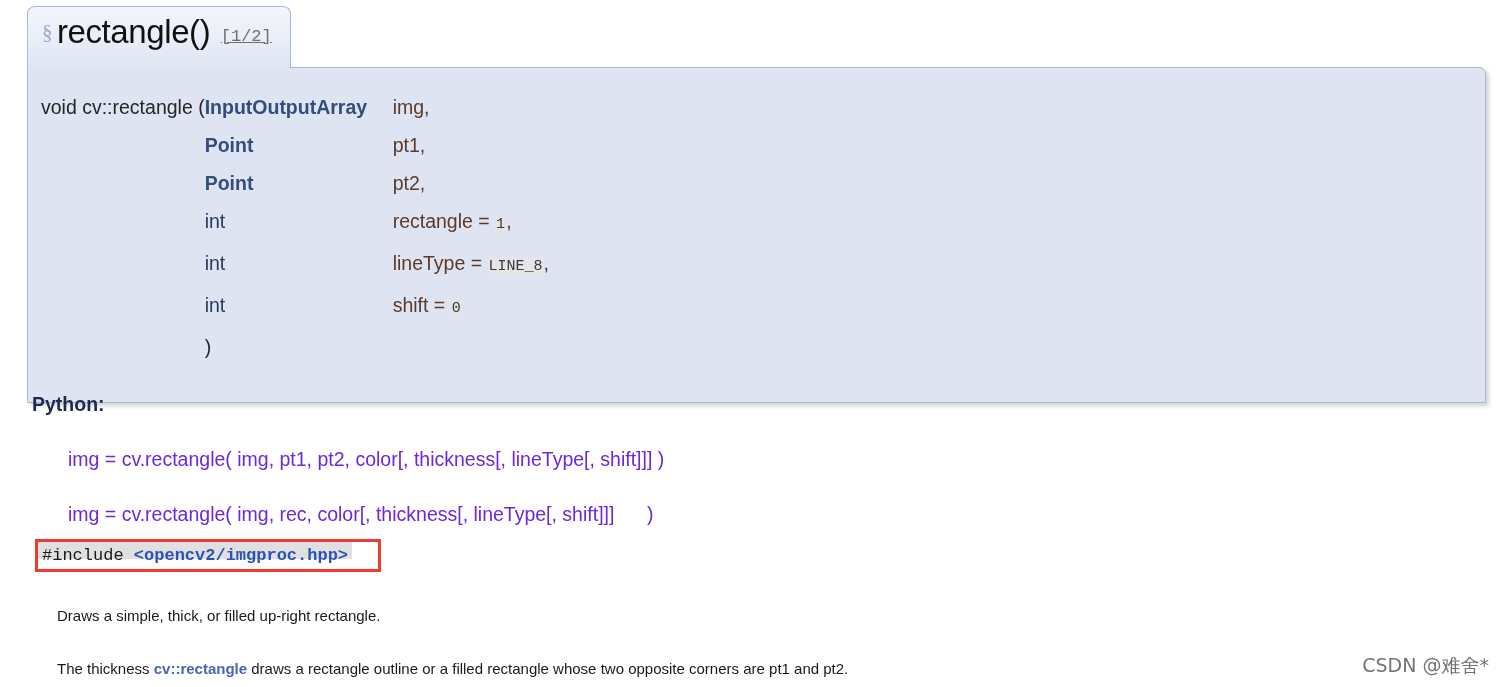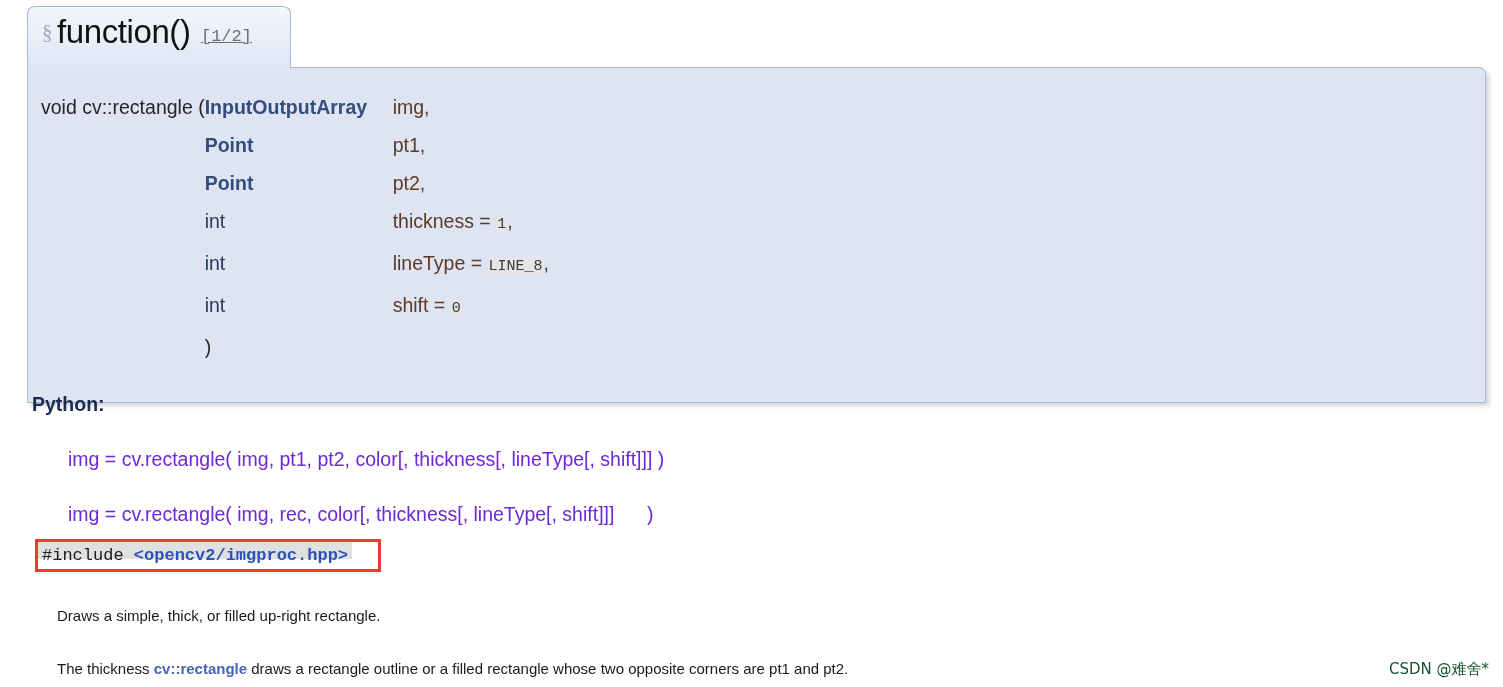--- a/index.html
+++ b/index.html
@@ -174,32 +174,32 @@
   .desc-para .code-ref {
     color: #4665b5;
     font-weight: bold;
   }
 
   
   #watermark {
     position: absolute;
     right: 14px;
     bottom: 8px;
-    color: #14532d;
-    font-size: 15px;
+    color: #737373;
+    font-size: 19px;
     font-family: "DejaVu Sans", sans-serif;
     user-select: none;
   }
 </style>
 </head>
 <body>
 
 <div id="memtitle-tab">
   <span class="permalink">§</span>
-  <span class="memname-title">function()</span>
+  <span class="memname-title">rectangle()</span>
   <span class="overload-count">[1/2]</span>
 </div>
 
 <div id="memproto-panel">
 
   <table id="signature-table">
     <tbody>
       <tr>
         <td class="sig-lead">void cv::rectangle (</td>
         <td class="sig-type"><b>InputOutputArray</b></td>
@@ -211,21 +211,21 @@
         <td class="sig-name"><span>pt1,</span></td>
       </tr>
       <tr>
         <td class="sig-lead"></td>
         <td class="sig-type"><b>Point</b></td>
         <td class="sig-name"><span>pt2,</span></td>
       </tr>
       <tr>
         <td class="sig-lead"></td>
         <td class="sig-type"><span>int</span></td>
-        <td class="sig-name"><span>thickness = </span><span class="defval">1</span><span>,</span></td>
+        <td class="sig-name"><span>rectangle = </span><span class="defval">1</span><span>,</span></td>
       </tr>
       <tr>
         <td class="sig-lead"></td>
         <td class="sig-type"><span>int</span></td>
         <td class="sig-name"><span>lineType = </span><span class="defval">LINE_8</span><span>,</span></td>
       </tr>
       <tr>
         <td class="sig-lead"></td>
         <td class="sig-type"><span>int</span></td>
         <td class="sig-name"><span>shift = </span><span class="defval">0</span></td>

